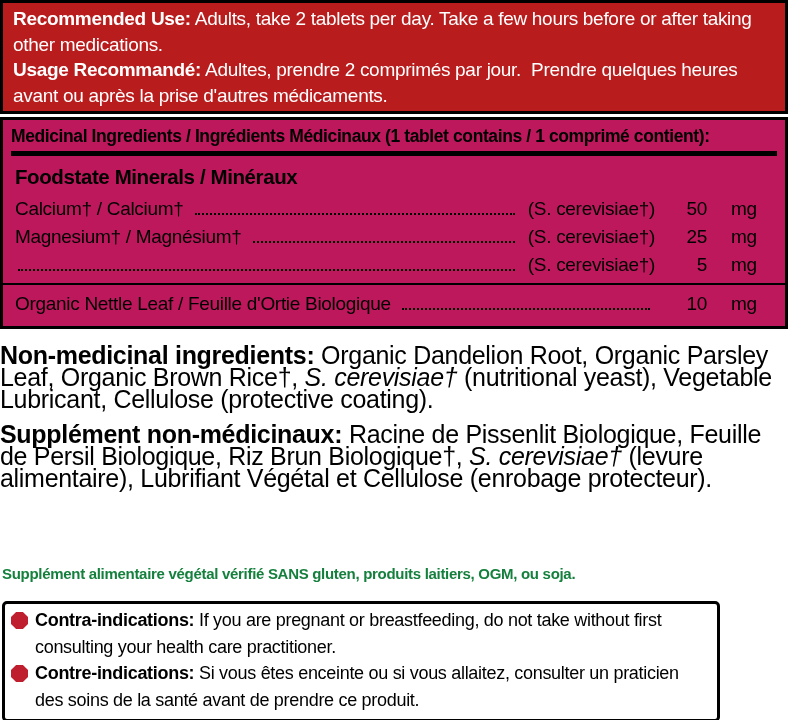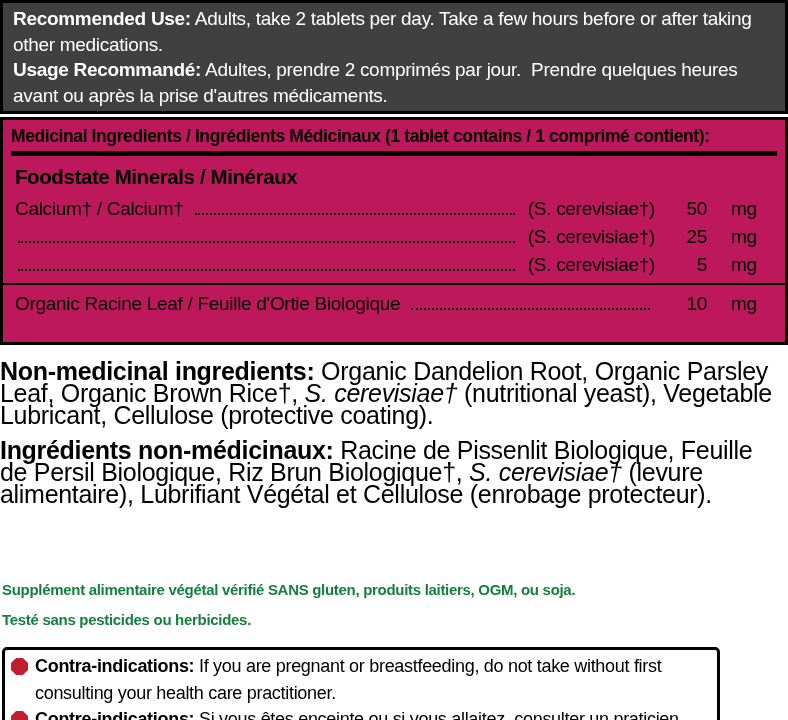--- a/index.html
+++ b/index.html
@@ -10,21 +10,21 @@
     -webkit-font-smoothing: antialiased;
   }
   .label-root { width: 788px; height: 720px; position: relative; }
   .b { font-weight: bold; }
   .i { font-style: italic; }
 
   
   .use-box {
     box-sizing: border-box;
     width: 788px; height: 114px;
-    background: #404040;
+    background: #b91c1c;
     border: 3px solid #000;
     color: #fff;
     padding: 3px 10px 0 10px;
     font-size: 19px; line-height: 25.5px;
     letter-spacing: -0.3px;
   }
   .use-box p { margin: 0; white-space: pre-wrap; }
 
   
   .facts-box {
@@ -35,21 +35,21 @@
     background: #be185d;
   }
   .facts-header {
     font-weight: bold;
     font-size: 17.5px;
     letter-spacing: -0.4px;
     padding: 6px 8px 4px 8px;
     white-space: nowrap;
   }
   .thick-rule { height: 5px; background: #000; margin: 0 8px; }
-  .facts-body { padding: 4px 12px 16px 12px; }
+  .facts-body { padding: 4px 12px 0 12px; }
   .group-title {
     font-weight: bold; font-size: 20.5px; letter-spacing: -0.4px;
     padding: 5px 0 6px 0;
   }
   .ing-row {
     display: flex; align-items: baseline;
     font-size: 19px; line-height: 28px; letter-spacing: -0.3px;
     white-space: nowrap;
     gap: 8px;
   }
@@ -121,55 +121,55 @@
 
       <div class="ing-row">
         <span class="ing-name">Calcium† / Calcium†</span>
         <span class="leader"></span>
         <span class="ing-source">(S. cerevisiae†)</span>
         <span class="ing-amount">50</span>
         <span class="ing-unit">mg</span>
       </div>
 
       <div class="ing-row">
+        <span class="ing-name">Magnesium† / Magnésium†</span>
         <span class="leader"></span>
         <span class="ing-source">(S. cerevisiae†)</span>
         <span class="ing-amount">25</span>
         <span class="ing-unit">mg</span>
       </div>
 
       <div class="ing-row">
         <span class="leader"></span>
         <span class="ing-source">(S. cerevisiae†)</span>
         <span class="ing-amount">5</span>
         <span class="ing-unit">mg</span>
       </div>
 
       <div class="extra-sep"></div>
 
       <div class="ing-row extra-row">
-        <span class="ing-name">Organic Racine Leaf / Feuille d'Ortie Biologique</span>
+        <span class="ing-name">Organic Nettle Leaf / Feuille d'Ortie Biologique</span>
         <span class="leader"></span>
         <span class="ing-amount">10</span>
         <span class="ing-unit">mg</span>
       </div>
     </div>
   </section>
 
   <p class="nm en">
     <span class="b">Non-medicinal ingredients:</span><span> Organic Dandelion Root, Organic Parsley Leaf, Organic Brown Rice†, </span><span class="i">S. cerevisiae†</span><span> (nutritional yeast), Vegetable Lubricant, Cellulose (protective coating).</span>
   </p>
 
   <p class="nm fr">
-    <span class="b">Ingrédients non-médicinaux:</span><span> Racine de Pissenlit Biologique, Feuille de Persil Biologique, Riz Brun Biologique†, </span><span class="i">S. cerevisiae†</span><span> (levure alimentaire), Lubrifiant Végétal et Cellulose (enrobage protecteur).</span>
+    <span class="b">Supplément non-médicinaux:</span><span> Racine de Pissenlit Biologique, Feuille de Persil Biologique, Riz Brun Biologique†, </span><span class="i">S. cerevisiae†</span><span> (levure alimentaire), Lubrifiant Végétal et Cellulose (enrobage protecteur).</span>
   </p>
 
   <div class="claim">
     <div>Supplément alimentaire végétal vérifié SANS gluten, produits laitiers, OGM, ou soja.</div>
-    <div>Testé sans pesticides ou herbicides.</div>
   </div>
 
   <section class="contra-box">
     <div class="bullet-item">
       <span class="octagon"></span>
       <span class="bullet-text"><span class="b">Contra-indications:</span><span> If you are pregnant or breastfeeding, do not take without first consulting your health care practitioner.</span></span>
     </div>
     <div class="bullet-item">
       <span class="octagon"></span>
       <span class="bullet-text"><span class="b">Contre-indications:</span><span> Si vous êtes enceinte ou si vous allaitez, consulter un praticien des soins de la santé avant de prendre ce produit.</span></span>

